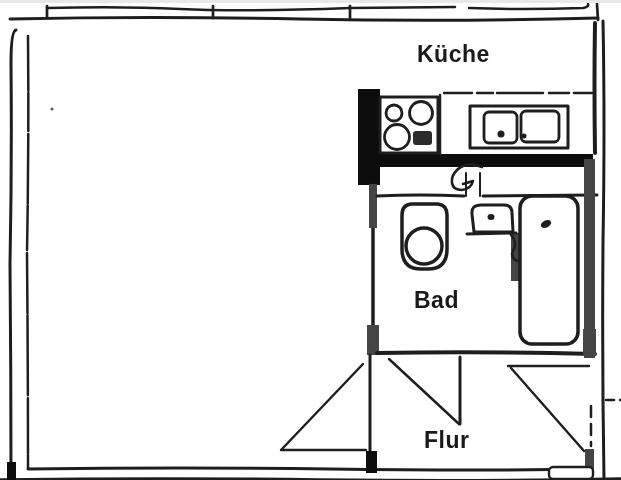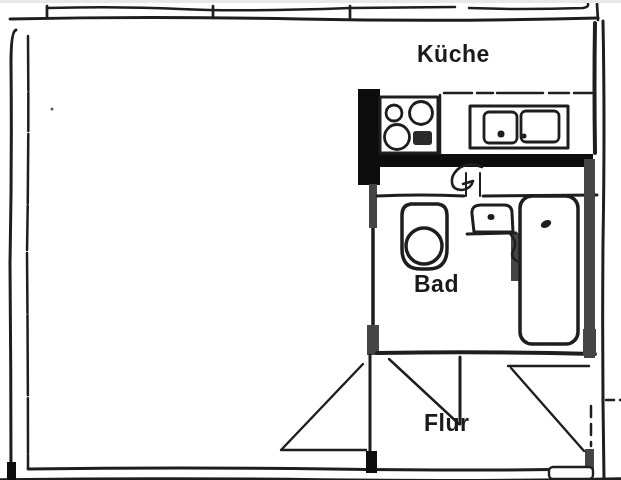--- a/index.html
+++ b/index.html
@@ -21,22 +21,22 @@
     font-weight:700;
     font-size:23px;
     line-height:24px;
     letter-spacing:.5px;
     color:var(--label-text,#1a1a1a);
     white-space:nowrap;
     user-select:none;
   }
   .lbl-kitchen{left:417px;top:39px;}
   .lbl-living{left:63px;top:183px;}
-  .lbl-bath{left:414px;top:269px;}
-  .lbl-hall{left:424px;top:408px;}
+  .lbl-bath{left:414px;top:285px;}
+  .lbl-hall{left:424px;top:425px;}
 </style>
 </head>
 <body>
 
 <div class="stage">
 
   <svg class="plan-svg" width="621" height="480" viewBox="0 0 621 480" fill="none" stroke-linecap="round" stroke-linejoin="round">
 
     <g class="ink">
 

